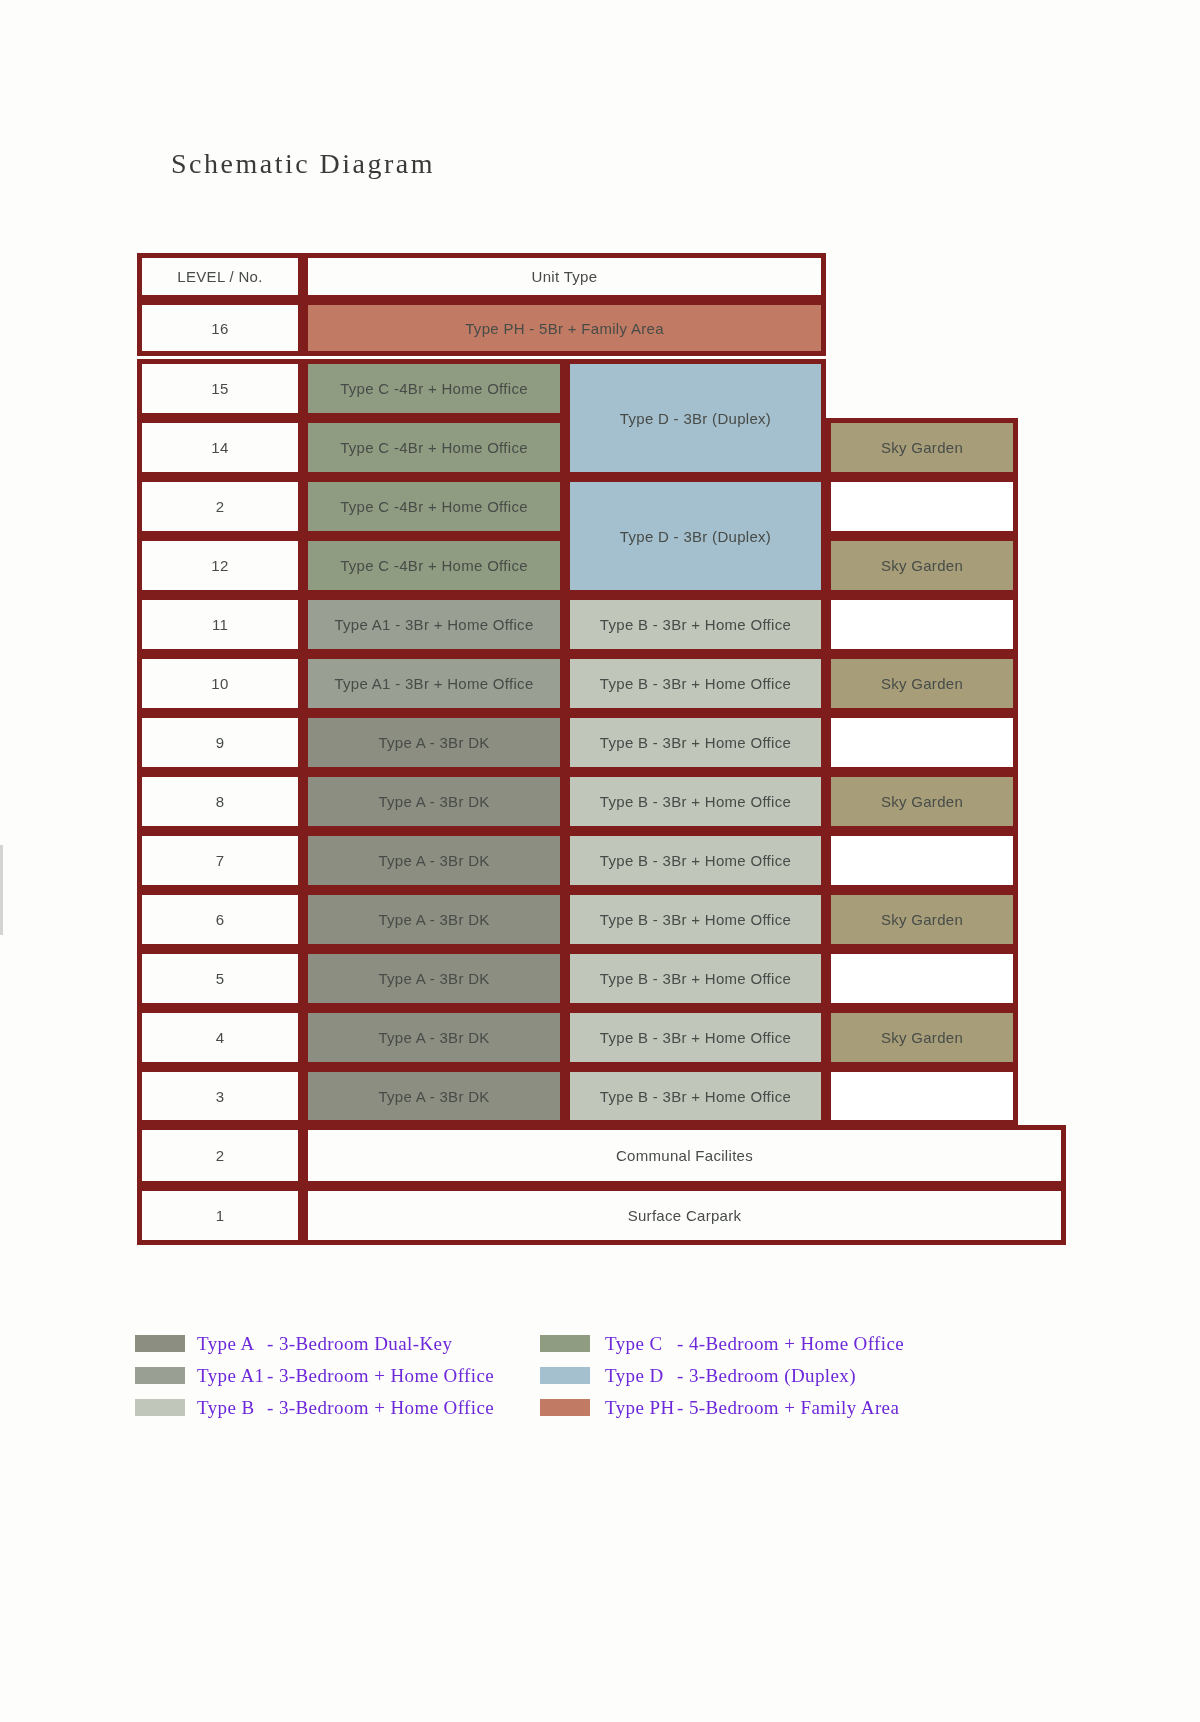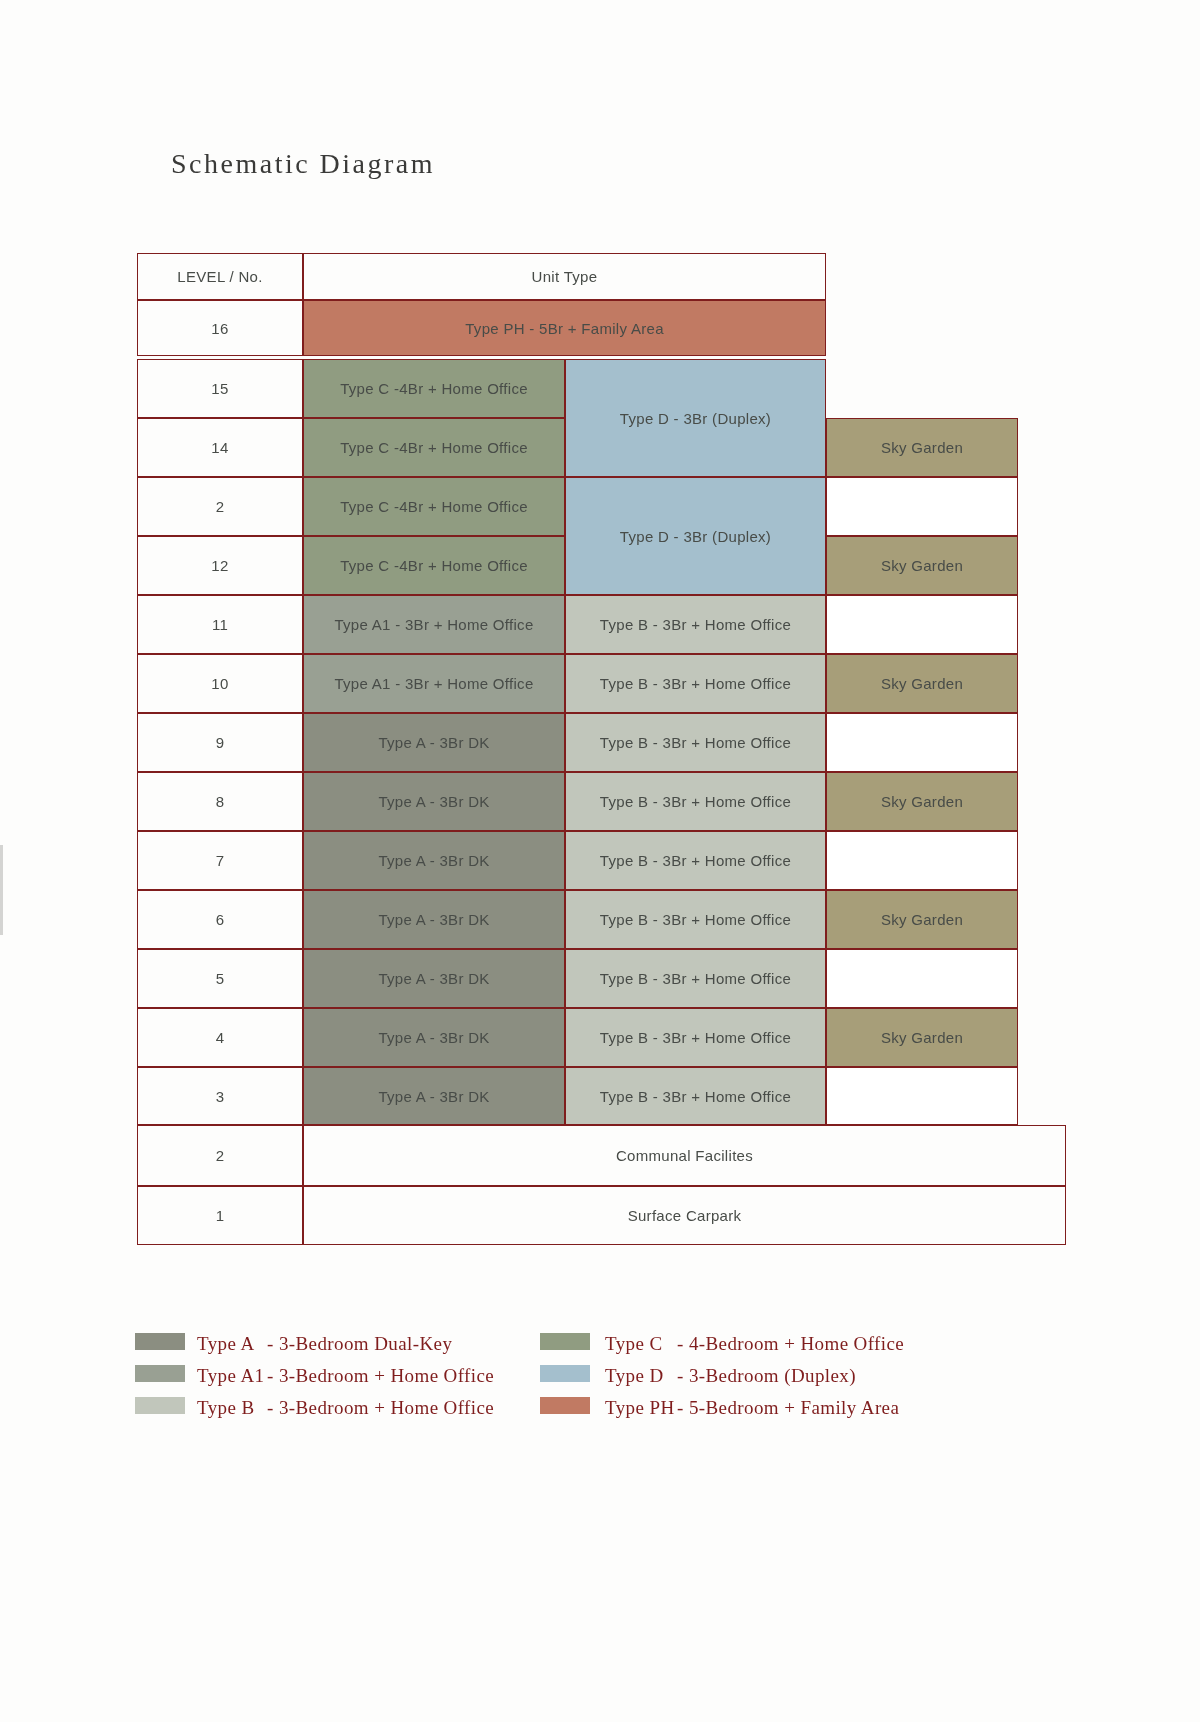--- a/index.html
+++ b/index.html
@@ -17,21 +17,21 @@
     letter-spacing:2.5px;
     color:#3a3a38;
     margin-left:36px;
   }
   .table-wrap{
     position:absolute;left:137px;top:253px;
     width:929px;height:992px;
   }
   .cell{
     position:absolute;box-sizing:border-box;
-    border:1px solid #7f1d1d;
+    border:5px solid #7f1d1d;
     display:flex;align-items:center;justify-content:center;
     font-size:15px;letter-spacing:0.3px;
     color:#484c48;
     text-align:center;
   }
   
   .col-l{left:0;width:166px}
   .col-1{left:166px;width:262px}
   .col-2{left:428px;width:261px}
   .col-3{left:689px;width:192px}
@@ -60,23 +60,23 @@
   .bg-ph{background:#c17a63}
   .bg-c{background:#909c81}
   .bg-d{background:#a4bfcd}
   .bg-sky{background:#a79e79}
   .bg-a{background:#8b8e81}
   .bg-a1{background:#99a093}
   .bg-b{background:#c1c6bb}
   .bg-w{background:#ffffff}
   
   .legend-row{
-    position:absolute;display:flex;align-items:flex-start;
+    position:absolute;display:flex;align-items:center;
     font-family:"Liberation Serif",serif;
-    font-size:19px;color:#7f1d1d;letter-spacing:0.4px;
+    font-size:19px;color:#6d28d9;letter-spacing:0.4px;
     height:21px;
   }
   .lg-swatch{width:50px;height:17px;flex:0 0 auto;}
   .lg-gap-l{margin-right:12px}
   .lg-gap-r{margin-right:15px}
   .lg-label-l{width:70px;flex:0 0 auto;}
   .lg-label-r{width:72px;flex:0 0 auto;}
   .edge-artifact{
     position:absolute;left:0;top:845px;width:3px;height:90px;
     background:#c6c6c4;opacity:.75;

